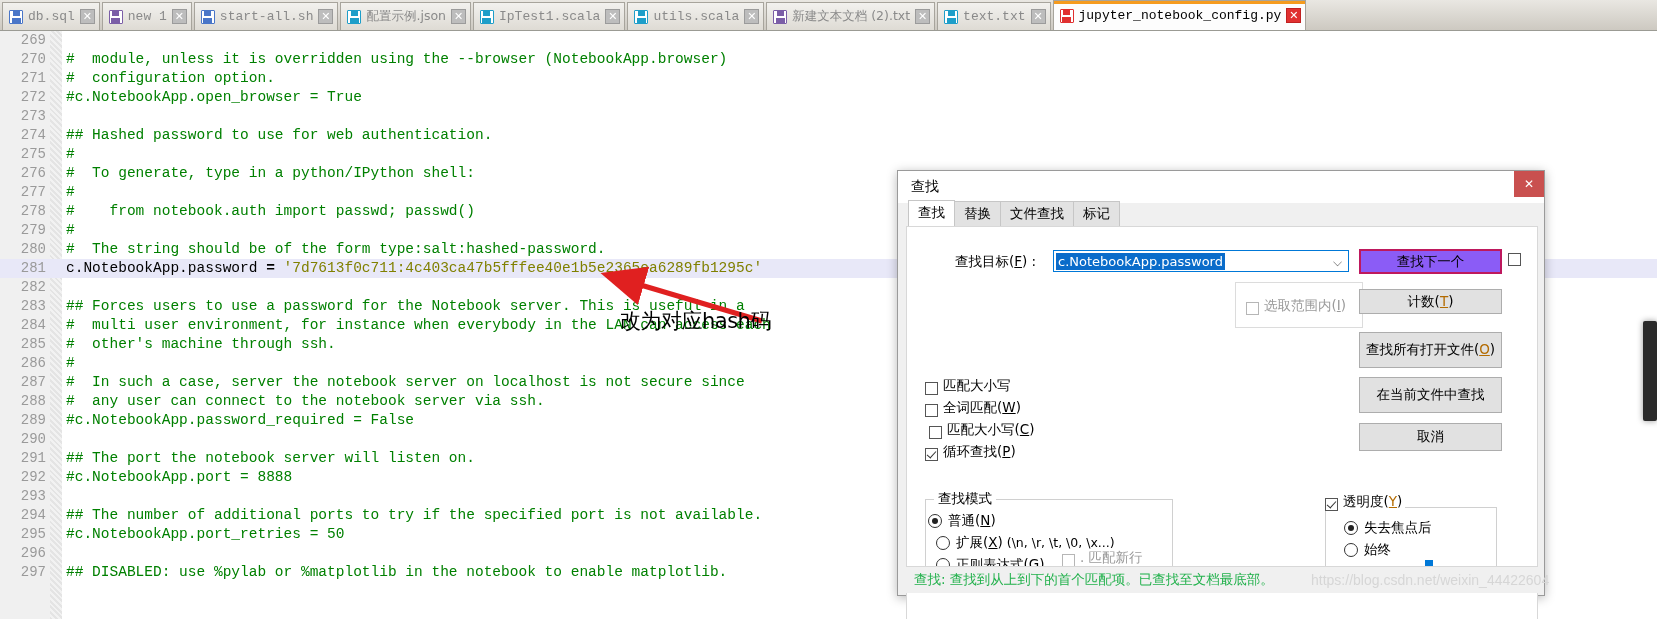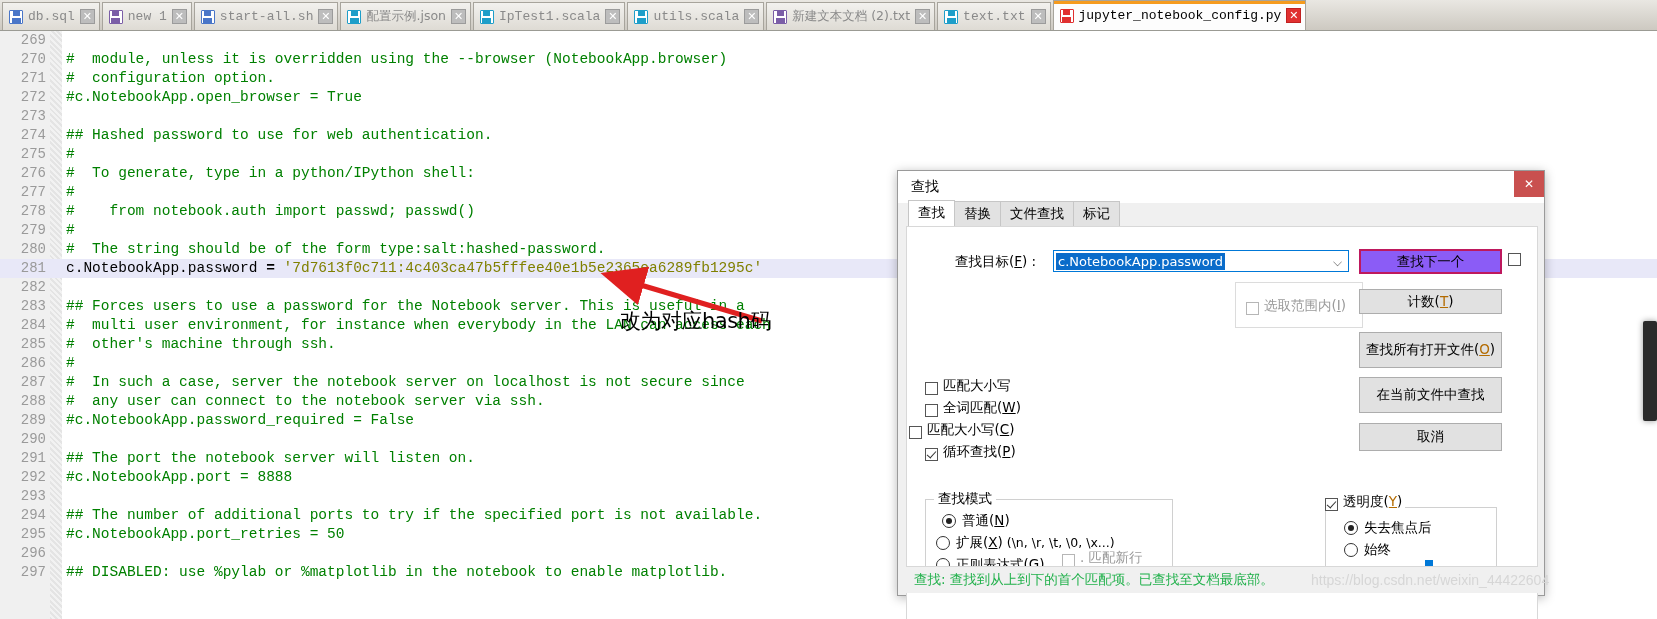--- a/index.html
+++ b/index.html
@@ -524,34 +524,34 @@
 
       <div id="optchecks">
           <div class="chk" style="left: 18px; top: 150px;">
             <span class="box"></span>
             <span><span>匹配大小写</span></span>
           </div>
           <div class="chk" style="left: 18px; top: 172px;">
             <span class="box"></span>
             <span><span>全词匹配</span><span>(</span><span class="acc">W</span><span>)</span></span>
           </div>
-          <div class="chk" style="left: 2px; top: 194px;">
+          <div class="chk" style="left: 22px; top: 194px;">
             <span class="box"></span>
             <span><span>匹配大小写</span><span>(</span><span class="acc">C</span><span>)</span></span>
           </div>
           <div class="chk" style="left: 18px; top: 216px;">
             <span class="box checked"></span>
             <span><span>循环查找</span><span>(</span><span class="acc">P</span><span>)</span></span>
           </div>
         </div>
 
       <div class="group" style="left:18px; top:272px; width:248px; height:78px;">
         <div class="group-title" style="left:8px; top:-10px;">查找模式</div>
         <div id="moderads">
-            <div class="rad" style="left: 16px; top: 12px;">
+            <div class="rad" style="left: 2px; top: 12px;">
               <span class="circ on"></span>
               <span><span>普通</span><span>(</span><span class="acc">N</span><span>)</span></span>
             </div>
             <div class="rad" style="left: 10px; top: 34px;">
               <span class="circ"></span>
               <span><span>扩展</span><span>(</span><span class="acc">X</span><span>)</span><span style="font-size: 12.5px;"> (\n, \r, \t, \0, \x...)</span></span>
             </div>
             <div class="rad" style="left: 10px; top: 56px;">
               <span class="circ"></span>
               <span><span>正则表达式</span><span>(</span><span class="acc">G</span><span>)</span></span>

